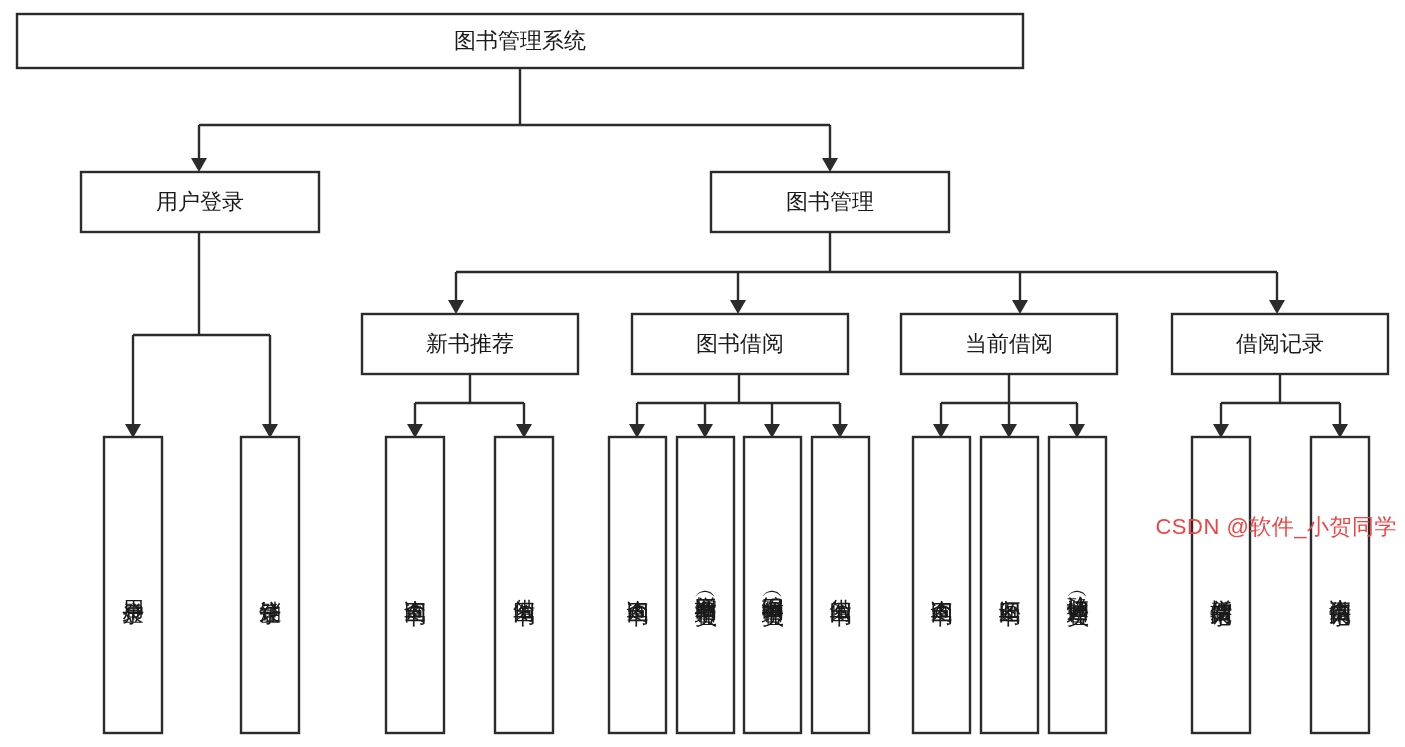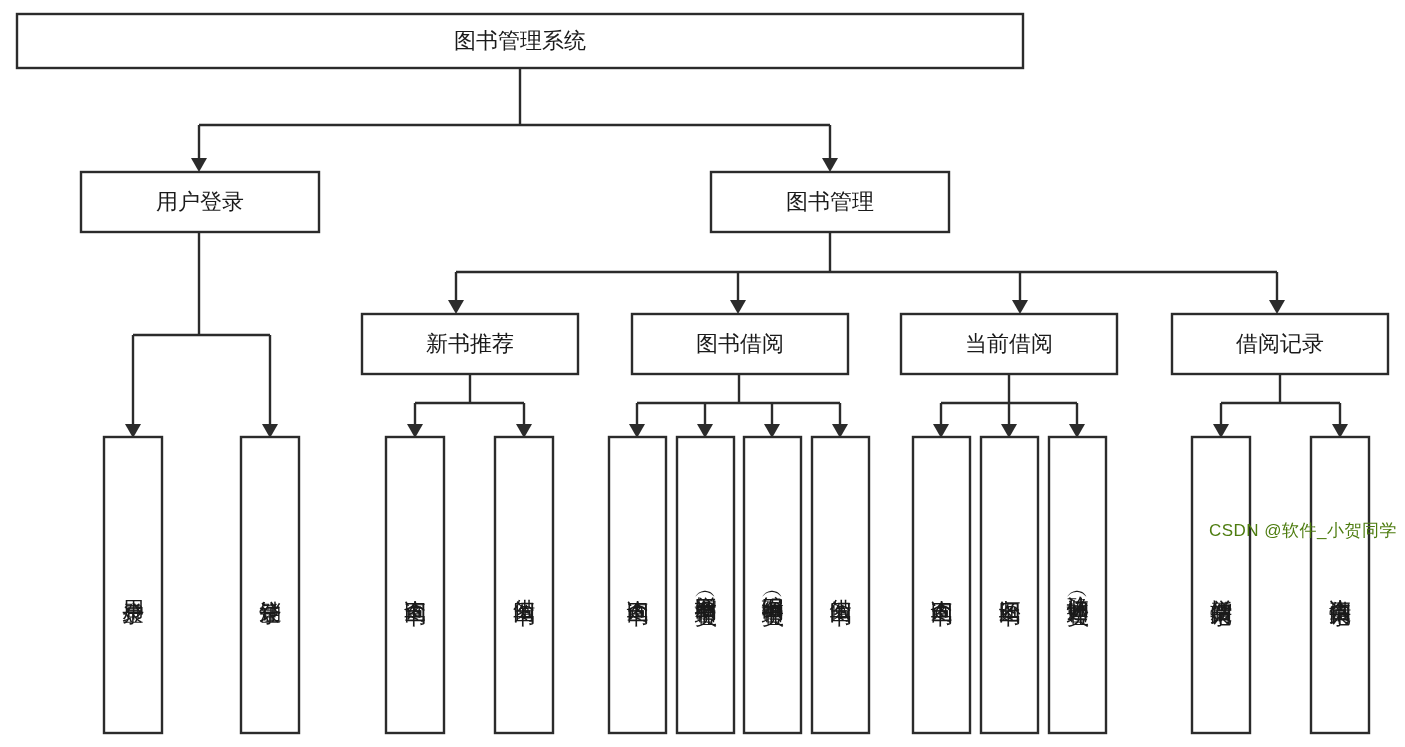--- a/index.html
+++ b/index.html
@@ -63,22 +63,22 @@
     align-items: center;
     justify-content: center;
     text-align: center;
     pointer-events: none;
   }
   #watermark {
     position: absolute;
     right: 8px;
     bottom: 6px;
     font-family: "Liberation Sans", "DejaVu Sans", sans-serif;
-    font-size: 17px;
-    color: #4d7c0f;
+    font-size: 22px;
+    color: #ef4444;
     letter-spacing: 0.5px;
     user-select: none;
     white-space: nowrap;
   }
 </style>
 </head>
 <body>
 
 <div id="diagram-root">
 

